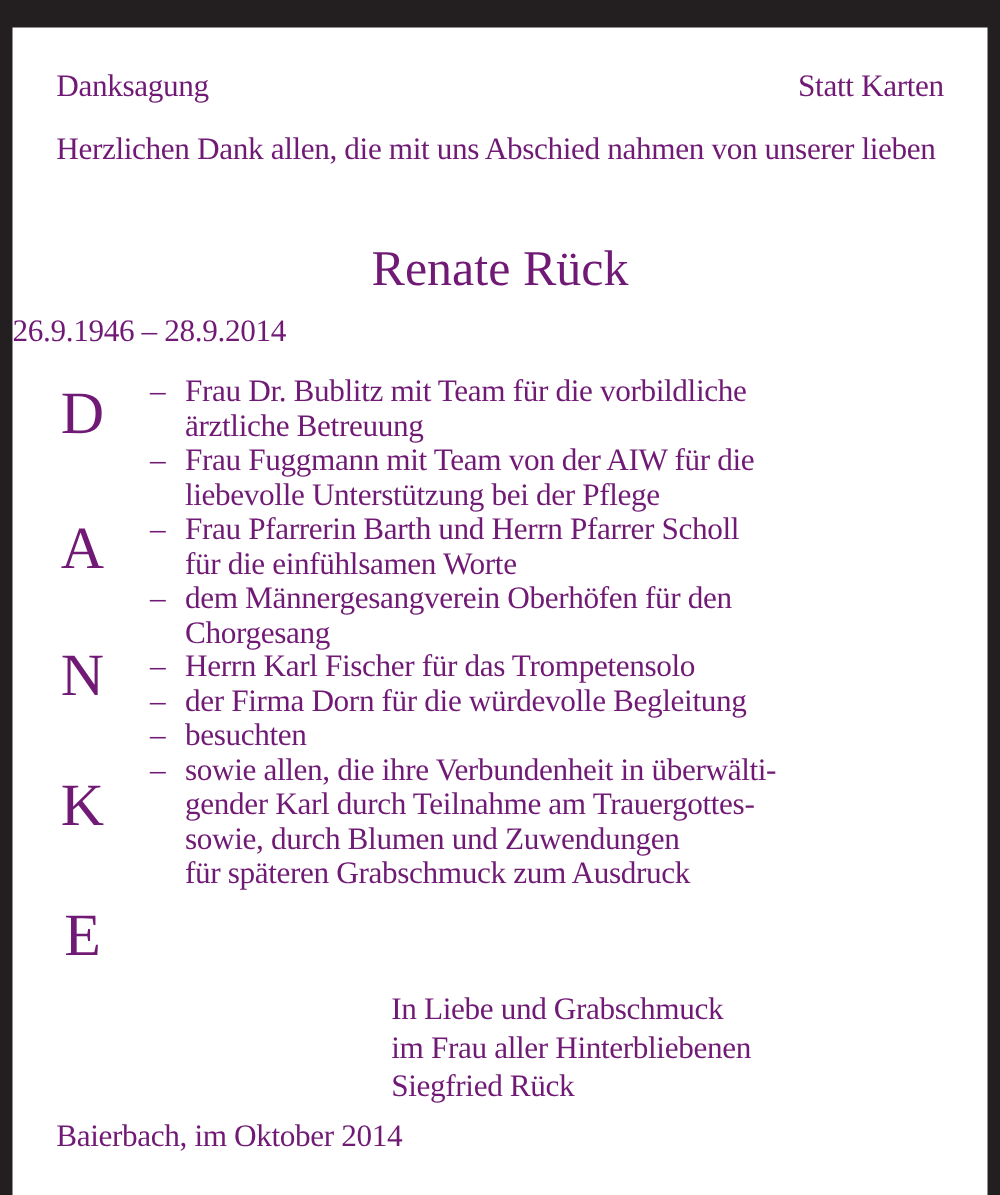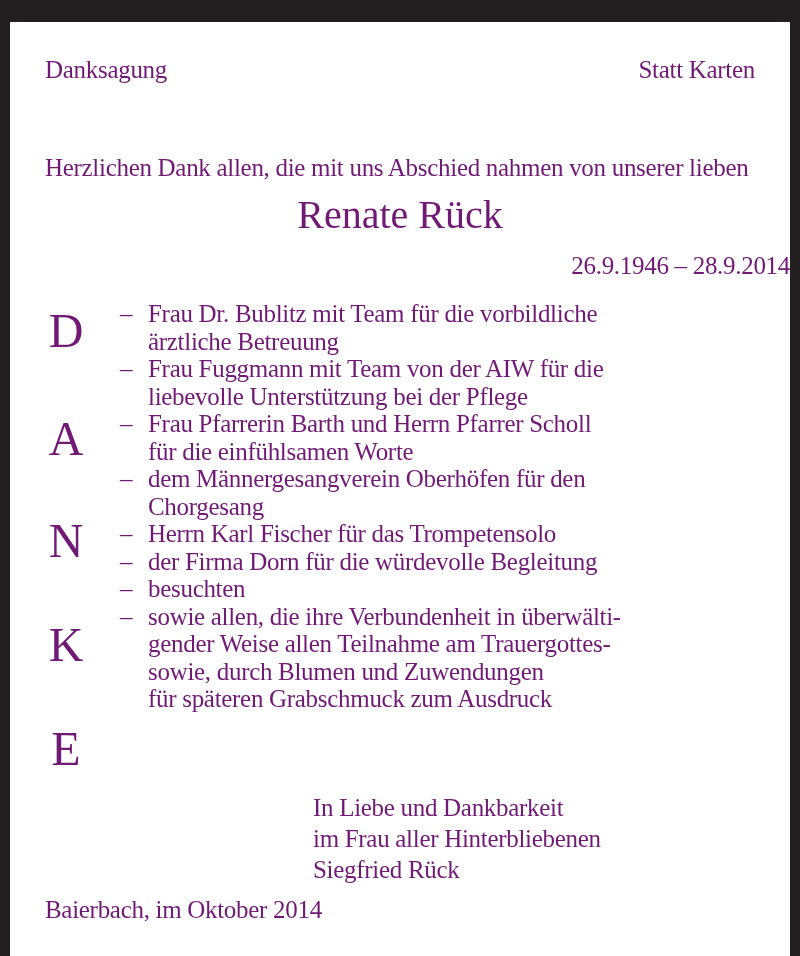--- a/index.html
+++ b/index.html
@@ -5,23 +5,23 @@
     html, body { margin: 0; padding: 0; background: #231f20; }
     body { width: 800px; height: 956px; position: relative; overflow: hidden; }
     .card {
       position: absolute; left: 10px; top: 22px; width: 780px; height: 936px;
       background: #ffffff; color: #701a75;
       font-family: "Liberation Serif", "DejaVu Serif", serif;
     }
     .t { position: absolute; white-space: nowrap; font-size: 25px; letter-spacing: -0.3px; line-height: 28px; }
     .hdr-left { left: 35px; top: 34px; }
     .hdr-right { right: 35px; top: 34px; }
-    .intro { left: 35px; top: 84px; line-height: 28px; white-space: normal; width: 720px; margin-top: 48px; }
+    .intro { left: 35px; top: 84px; line-height: 28px; white-space: normal; width: 720px; }
     .name { left: 0; width: 780px; text-align: center; top: 162px; font-size: 40px; line-height: 62px; letter-spacing: 0; }
-    .dates { left: 0; width: 780px; text-align: right; top: 230px; font-size: 25px; }
+    .dates { left: 0; width: 780px; text-align: left; top: 230px; font-size: 25px; }
     .letter { position: absolute; left: 36px; font-size: 48px; line-height: 50px; width: 40px; text-align: center; }
     .items { position: absolute; left: 110px; top: 278px; width: 640px; font-size: 25px; letter-spacing: -0.3px; }
     .item { position: relative; padding-left: 28px; line-height: 27.5px; }
     .item .dash { position: absolute; left: 0; top: 0; }
     .sign { left: 303px; top: 770px; line-height: 31px; white-space: normal; }
     .sign div { white-space: nowrap; }
     .place { left: 35px; top: 874px; }
   </style>
 </head>
 <body>
@@ -70,26 +70,26 @@
       <span class="dash">–</span>
       <div>der Firma Dorn für die würdevolle Begleitung</div>
     </div>
     <div class="item">
       <span class="dash">–</span>
       <div>besuchten</div>
     </div>
     <div class="item">
       <span class="dash">–</span>
       <div>sowie allen, die ihre Verbundenheit in überwälti-</div>
-      <div>gender Weise allen Teilnahme am Trauergottes-</div>
+      <div>gender Karl durch Teilnahme am Trauergottes-</div>
       <div>sowie, durch Blumen und Zuwendungen</div>
       <div>für späteren Grabschmuck zum Ausdruck</div>
     </div>
   </div>
 
   <div class="t sign">
-    <div>In Liebe und Dankbarkeit</div>
+    <div>In Liebe und Grabschmuck</div>
     <div>im Frau aller Hinterbliebenen</div>
     <div>Siegfried Rück</div>
   </div>
 
   <div class="t place">Baierbach, im Oktober 2014</div>
 </div>
 
 </body></html>

